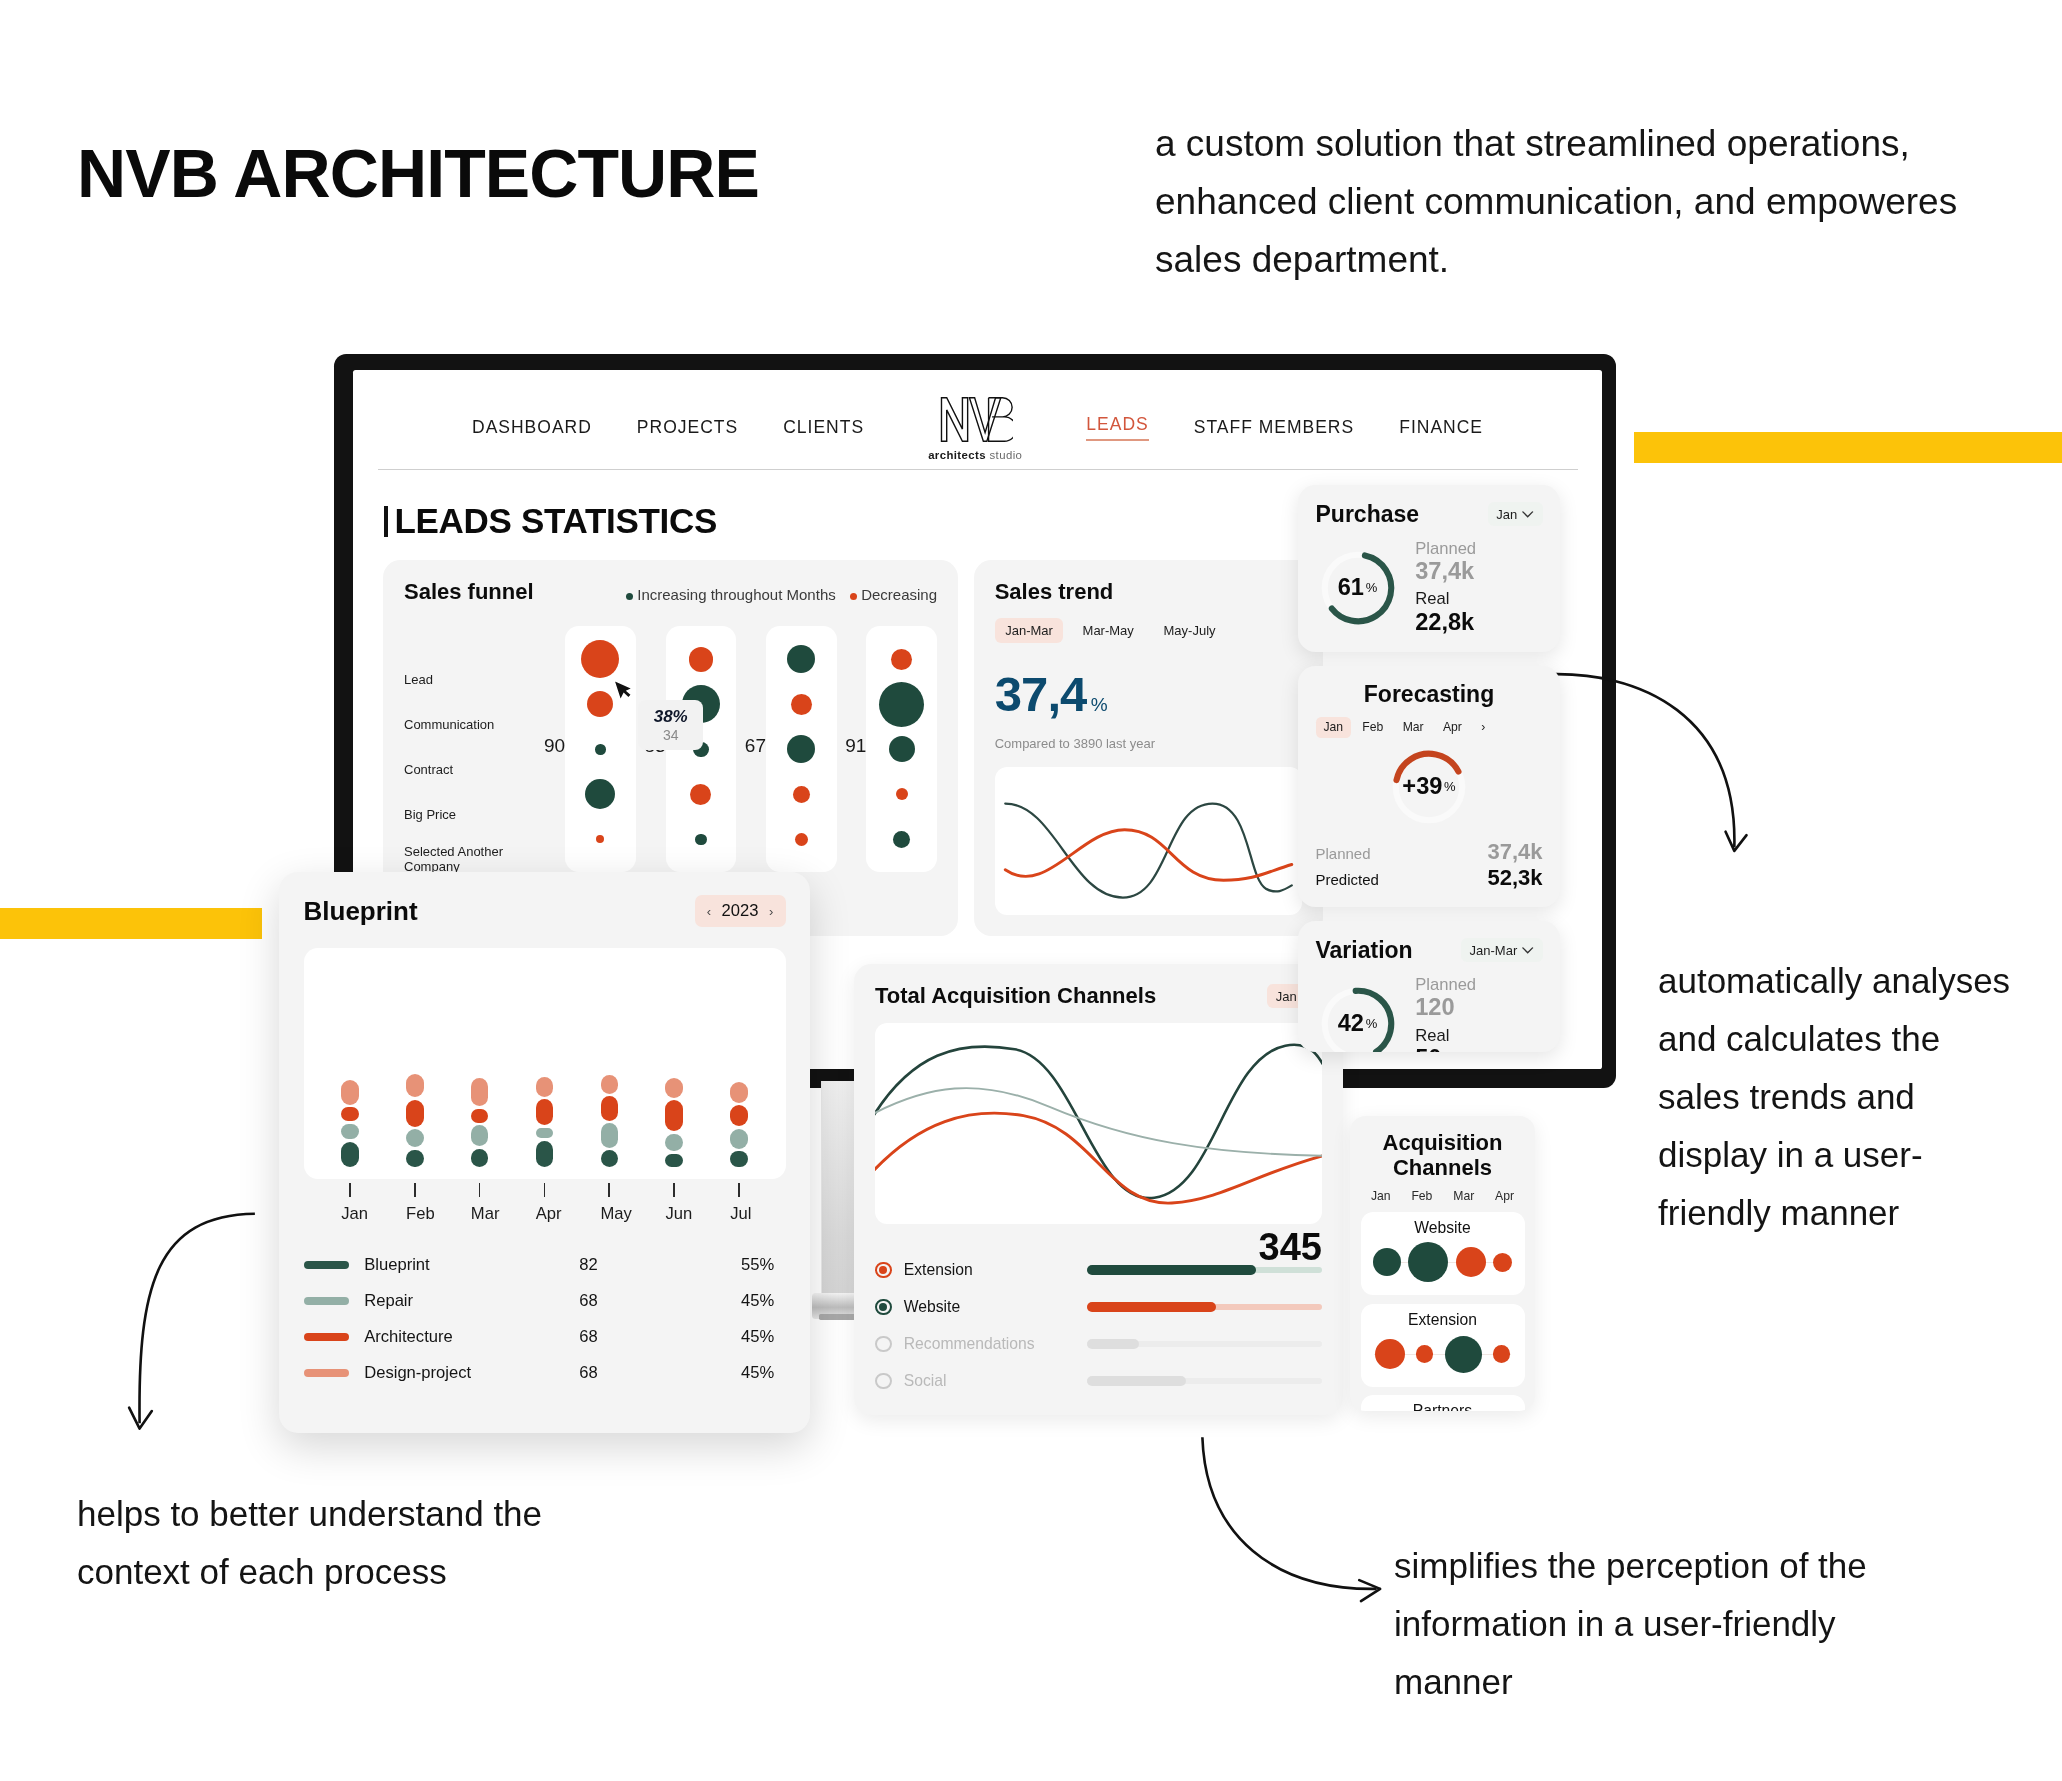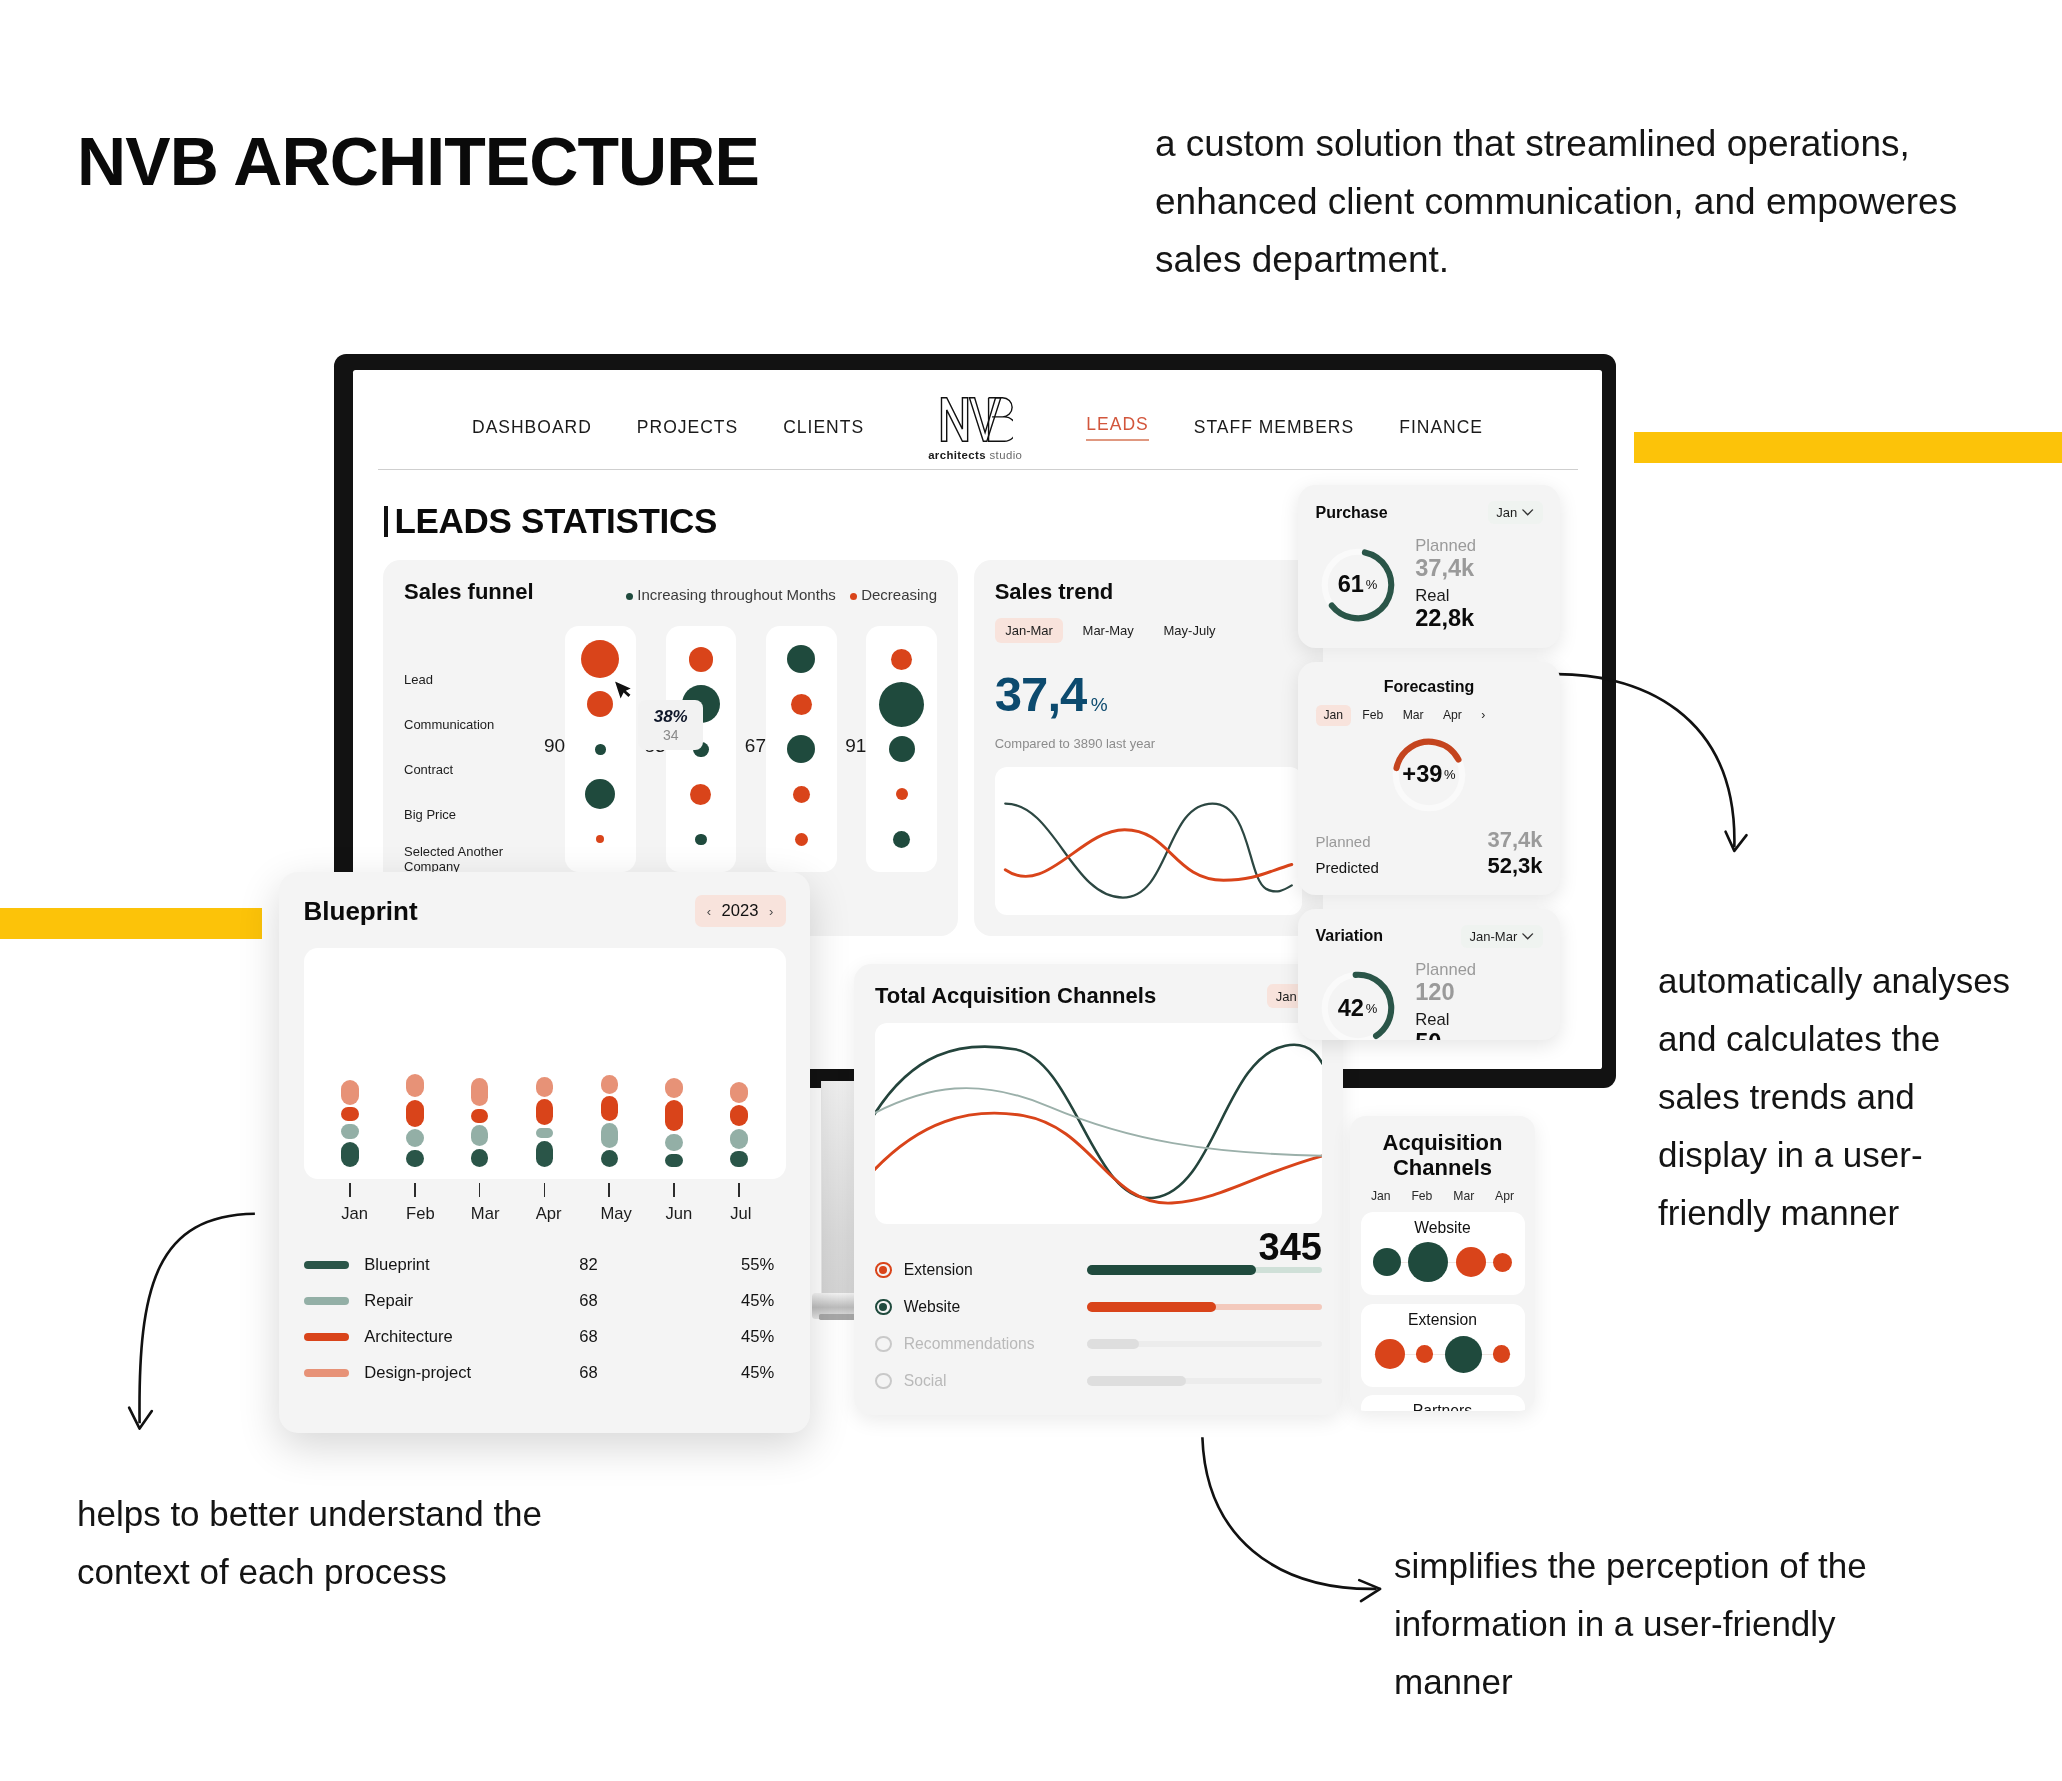--- a/index.html
+++ b/index.html
@@ -6,21 +6,21 @@
   html, body {
     width: 2062px; height: 1782px;
     background: #ffffff;
     font-family: "Liberation Sans", sans-serif;
     overflow: hidden;
   }
   #stage { position: relative; width: 2062px; height: 1782px; }
 
   
   .headline {
-    position: absolute; left: 77px; top: 122px;
+    position: absolute; left: 77px; top: 134px;
     font-size: 68px; font-weight: 700; letter-spacing: -0.9px;
     color: #0a0a0a; white-space: nowrap;
     font-family: "Liberation Sans", sans-serif;
   }
   .intro {
     position: absolute; left: 1155px; top: 115px; width: 882px;
     font-size: 37px; line-height: 58px; color: #161616;
     font-family: "Liberation Sans", sans-serif;
   }
 
@@ -132,21 +132,21 @@
   .sub-note { font-size:13px; color:#8c8c8c; margin-top:14px; }
   .spark { background:#fff; border-radius:12.2px; margin-top:15.7px; height:148px; }
 
   
   .rcol { position:absolute; left:1298px; top:485px; width:262px; z-index:20; }
   .rcard {
     background:#F4F4F4; border-radius:17.5px; padding:15.7px 17.5px; margin-bottom:14px;
     box-shadow: 0 5.2px 19px rgba(0,0,0,.10);
   }
   .rcard-head { display:flex; justify-content:space-between; align-items:center; }
-  .rcard-title { font-size:16px; font-weight:700; color:#0b0b0b; }
+  .rcard-title { font-size:23px; font-weight:700; color:#0b0b0b; }
   .sel {
     background:#EFF3F0; border-radius:6.1px; padding:4.4px 8.7px; font-size:13px;
     color:#1d1d1d; display:flex; align-items:center; gap:5.2px; cursor:pointer;
   }
   .sel.warm { background:#F8E3DC; }
   .ring-row { display:flex; align-items:center; gap:15.7px; margin-top:12.2px; }
   .ring { position:relative; width:84px; height:84px; flex:none; }
   .ring svg { transform: rotate(-90deg); }
   .ring-val {
     position:absolute; inset:0; display:flex; align-items:center; justify-content:center;

